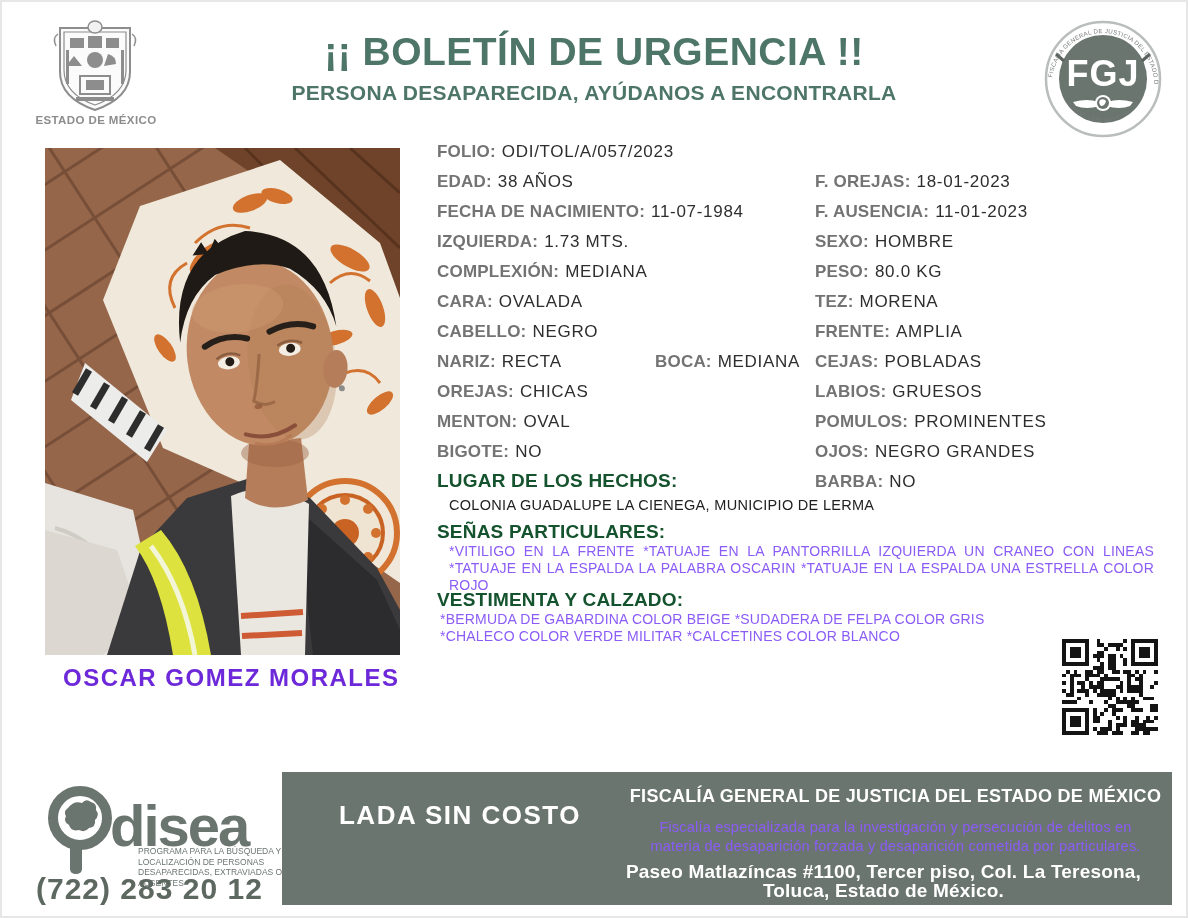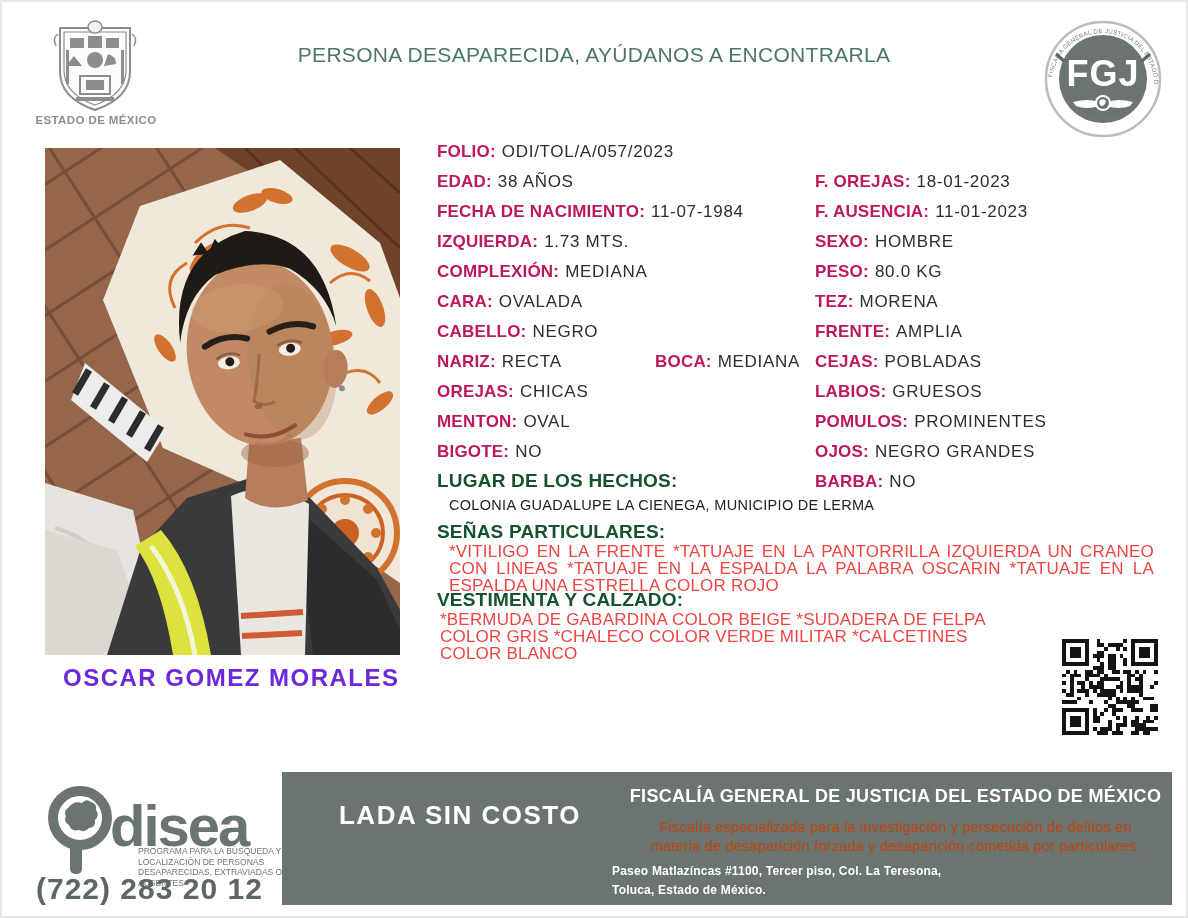--- a/index.html
+++ b/index.html
@@ -3,45 +3,45 @@
 <meta charset="utf-8">
 <style>
   html,body{margin:0;padding:0;background:#fff;}
   .page{position:relative;width:1188px;height:918px;background:#fff;overflow:hidden;
         font-family:"Liberation Sans",sans-serif;box-shadow:inset 0 0 0 2px #e7e7e7;}
   .abs{position:absolute;}
 
   
   .title-block{left:214px;top:30px;width:760px;text-align:center;}
   .main-title{font-size:39px;font-weight:bold;color:#4d7568;letter-spacing:.5px;}
-  .sub-title{font-size:21px;font-weight:normal;color:#4d7568;margin-top:13px;letter-spacing:.3px;}
+  .sub-title{font-size:21px;font-weight:bold;color:#4d7568;margin-top:7px;letter-spacing:.3px;}
   .estado-caption{left:18px;top:114px;width:156px;font-size:11.5px;font-weight:bold;color:#8c8c8c;
                   letter-spacing:.4px;text-align:center;}
 
   
   .field{font-size:17px;white-space:nowrap;line-height:20px;}
-  .field .lbl{font-weight:bold;color:#be185d;letter-spacing:.2px;margin-right:6px;}
+  .field .lbl{font-weight:bold;color:#737373;letter-spacing:.2px;margin-right:6px;}
   .field .val{color:#2e2e2e;letter-spacing:.7px;}
   .heading{font-size:19px;font-weight:bold;color:#14532d;letter-spacing:.2px;white-space:nowrap;}
   .colonia{font-size:14.5px;color:#222;letter-spacing:.3px;white-space:nowrap;}
-  .smalltext{font-size:17px;color:#ef4444;line-height:17px;letter-spacing:.2px;text-align:justify;}
+  .smalltext{font-size:14px;color:#8b5cf6;line-height:17px;letter-spacing:.2px;text-align:justify;}
   .name{font-size:24px;font-weight:bold;color:#6d28d9;letter-spacing:1.5px;white-space:nowrap;}
 
   
   .footer-box{left:282px;top:772px;width:890px;height:133px;background:#6b7570;}
   .lada1{left:300px;top:800px;width:320px;text-align:center;color:#fff;font-weight:bold;
          font-size:26px;letter-spacing:1.5px;}
   .lada2{left:292px;top:832px;width:336px;text-align:center;color:#fff;font-weight:bold;
          font-size:35px;letter-spacing:2px;}
   .fis-title{left:628px;top:786px;width:535px;text-align:center;color:#fff;font-weight:bold;
              font-size:18px;letter-spacing:.3px;}
-  .fis-desc{left:628px;top:818px;width:535px;text-align:center;color:#c2410c;font-size:14.5px;
+  .fis-desc{left:628px;top:818px;width:535px;text-align:center;color:#8b5cf6;font-size:14.5px;
             line-height:19px;letter-spacing:.2px;}
-  .fis-addr{left:612px;top:862px;width:543px;text-align:left;color:#fff;font-weight:bold;
-            font-size:12px;line-height:19px;letter-spacing:.2px;}
+  .fis-addr{left:612px;top:862px;width:543px;text-align:center;color:#fff;font-weight:bold;
+            font-size:19px;line-height:19px;letter-spacing:.2px;}
   .program{left:138px;top:846px;width:170px;font-size:8.5px;color:#6b7570;line-height:10.5px;}
   .phone{left:36px;top:872px;font-size:30px;font-weight:bold;color:#5d6861;letter-spacing:1px;white-space:nowrap;}
 
   svg text{font-family:"Liberation Sans",sans-serif;}
 </style>
 </head>
 <body>
 
 <div class="page">
 
@@ -62,20 +62,21 @@
       <rect x="30" y="56" width="30" height="18" fill="none" stroke="#8d8d8d" stroke-width="2"></rect>
       <rect x="36" y="60" width="18" height="10"></rect>
       <rect x="16" y="30" width="3" height="34"></rect>
       <rect x="71" y="30" width="3" height="34"></rect>
       <rect x="26" y="77" width="38" height="4"></rect>
     </g>
   </svg>
   <div class="abs estado-caption">ESTADO DE MÉXICO</div>
 
   <div class="abs title-block">
+    <div class="main-title">¡¡ BOLETÍN DE URGENCIA !!</div>
     <div class="sub-title">PERSONA DESAPARECIDA, AYÚDANOS A ENCONTRARLA</div>
   </div>
 
   <svg class="abs" style="left:1038px;top:14px" width="130" height="130" viewBox="0 0 130 130">
     <circle cx="65" cy="65" r="57" fill="#fff" stroke="#b9bdbb" stroke-width="2.5"></circle>
     <circle cx="65" cy="65" r="44" fill="#6b7570"></circle>
     <line x1="18" y1="40" x2="26" y2="47" stroke="#5a625e" stroke-width="3"></line>
     <line x1="112" y1="40" x2="104" y2="47" stroke="#5a625e" stroke-width="3"></line>
     <defs>
       <path id="ringtop" d="M 14 70 A 51 51 0 1 1 116 70"></path>

